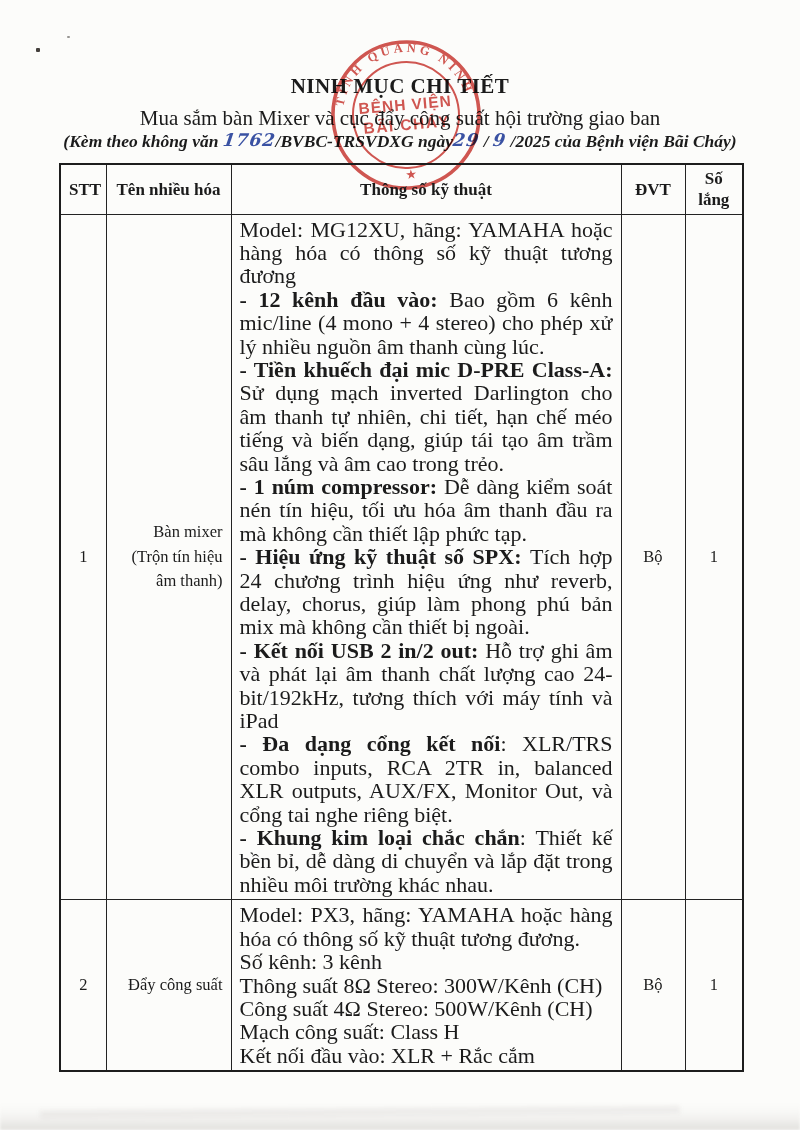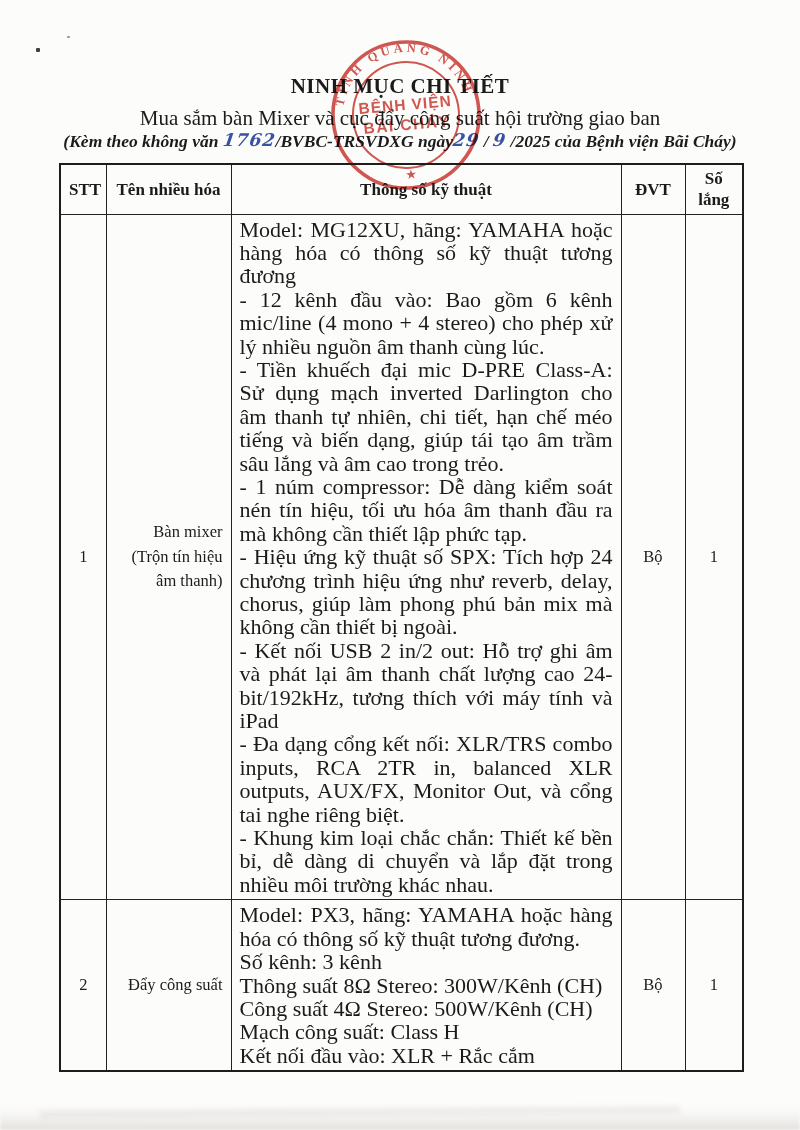--- a/index.html
+++ b/index.html
@@ -30,21 +30,21 @@
     border:1.7px solid #232323;
     padding:3px 8px;
     vertical-align:middle;
   }
   table.main{border:2.5px solid #1d1d1d;}
   th{font-size:17px;font-weight:bold;line-height:1.25;text-align:center;padding:6px 2px;}
   td.stt, td.unit, td.qty{text-align:center;font-size:16.5px;}
   td.name{font-size:16.5px;line-height:1.5;text-align:right;padding-left:9px;padding-right:4px;margin-top:42px;}
   td.spec{vertical-align:top;padding:4px 9px 4px 9px;}
   .spec-par{font-size:22px;line-height:23.4px;text-align:justify;}
-  .spec-par b{font-weight:normal;}
+  .spec-par b{font-weight:bold;}
   tr.r1{height:570px;}
   tr.r2{height:170px;}
   tr.hrow{height:42px;}
   
   .stamp{position:absolute;left:324px;top:33px;width:164px;height:164px;
     transform:rotate(-5deg);opacity:.82;mix-blend-mode:multiply;pointer-events:none;}
   
   .speck{position:absolute;background:#44403c;border-radius:1px;}
   .speck1{left:36px;top:48px;width:4px;height:4px;}
   .speck2{left:67px;top:36px;width:3px;height:2px;opacity:.55;}

